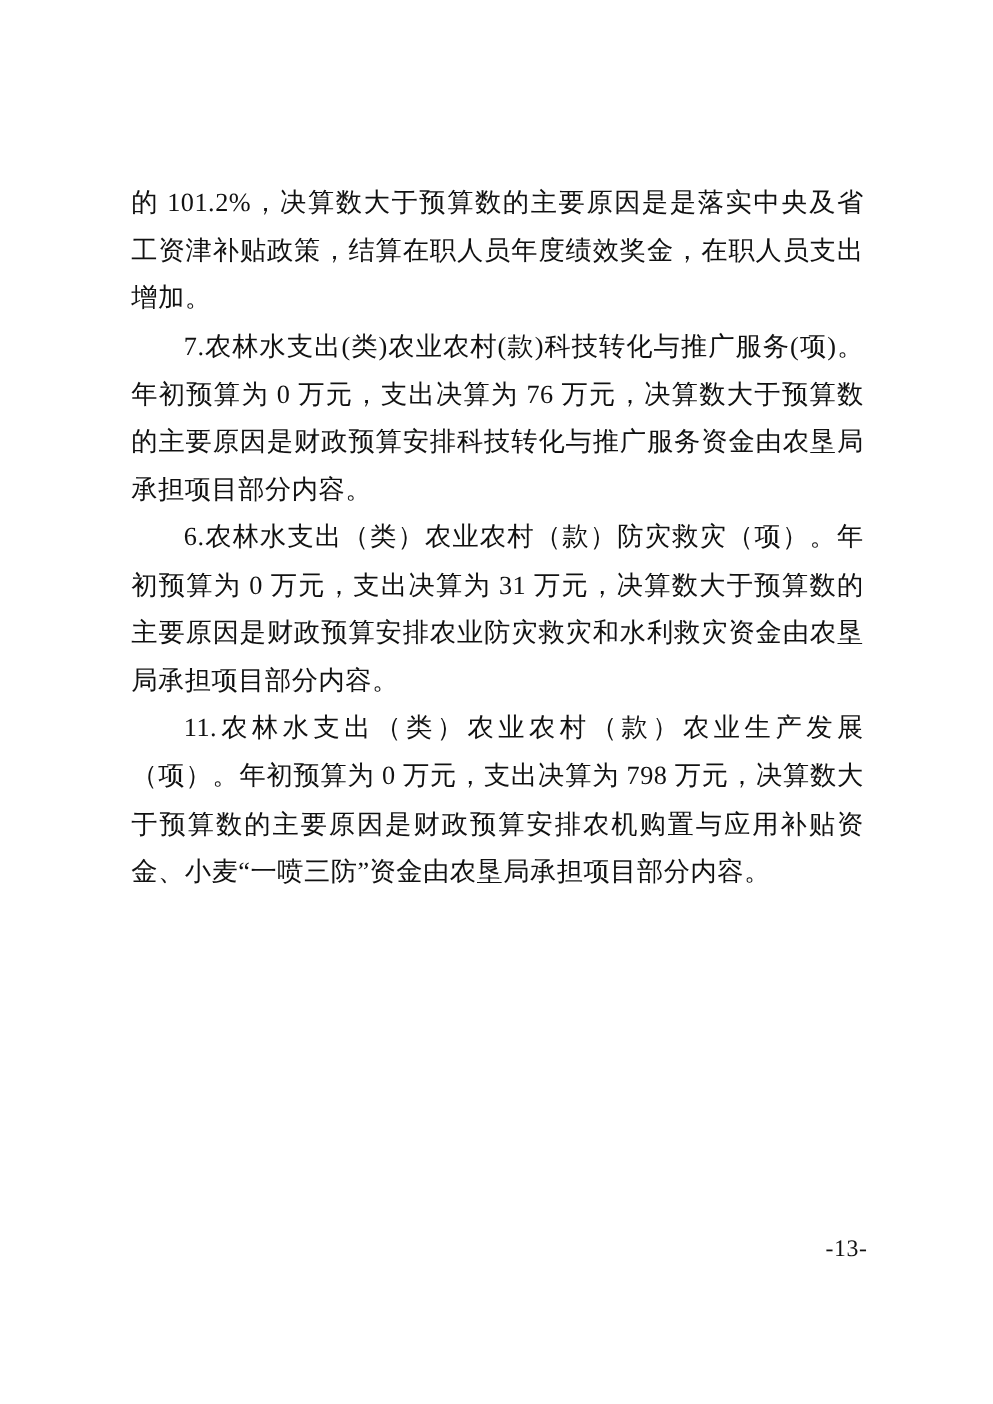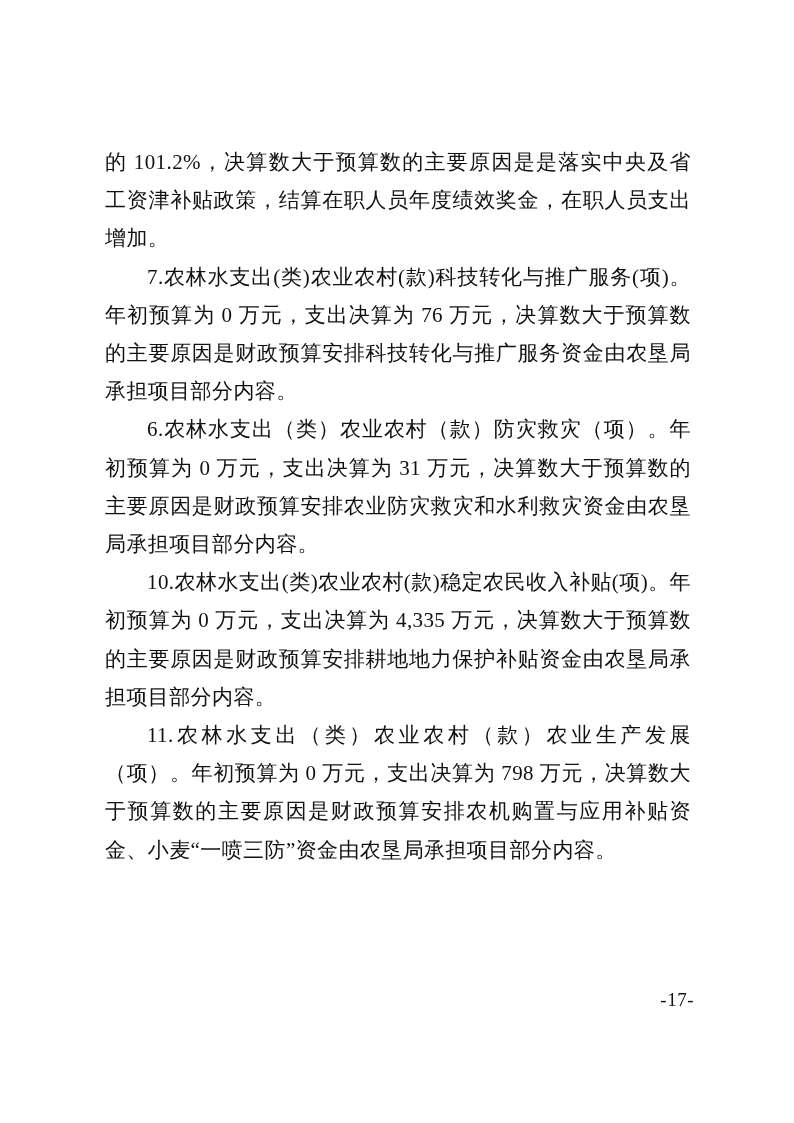--- a/index.html
+++ b/index.html
@@ -55,21 +55,20 @@
 <div class="page">
   <div class="content">
 
     <p class="para no-indent"><span>的 101.2%，决算数大于预算数的主要原因是是落实中央及省工资津补贴政策，结算在职人员年度绩效奖金，在职人员支出增加。</span></p>
 
     <p class="para"><span class="item-heading">7.农林水支出(类)农业农村(款)科技转化与推广服务(项)。</span><span>年初预算为 0 万元，支出决算为 76 万元，决算数大于预算数的主要原因是财政预算安排科技转化与推广服务资金由农垦局承担项目部分内容。</span></p>
 
 
     <p class="para"><span class="item-heading">6.农林水支出（类）农业农村（款）防灾救灾（项）。</span><span>年初预算为 0 万元，支出决算为 31 万元，决算数大于预算数的主要原因是财政预算安排农业防灾救灾和水利救灾资金由农垦局承担项目部分内容。</span></p>
 
-    <p class="para"><span class="item-heading">10.农林水支出(类)农业农村(款)稳定农民收入补贴(项)。</span><span>年初预算为 0 万元，支出决算为 4,335 万元，决算数大于预算数的主要原因是财政预算安排耕地地力保护补贴资金由农垦局承担项目部分内容。</span></p>
 
     <p class="para"><span class="item-heading">11.农林水支出（类）农业农村（款）农业生产发展（项）。</span><span>年初预算为 0 万元，支出决算为 798 万元，决算数大于预算数的主要原因是财政预算安排农机购置与应用补贴资金、小麦“一喷三防”资金由农垦局承担项目部分内容。</span></p>
 
 
   </div>
 
-  <div class="page-number">-17-</div>
+  <div class="page-number">-13-</div>
 </div>
 
 </body></html>

